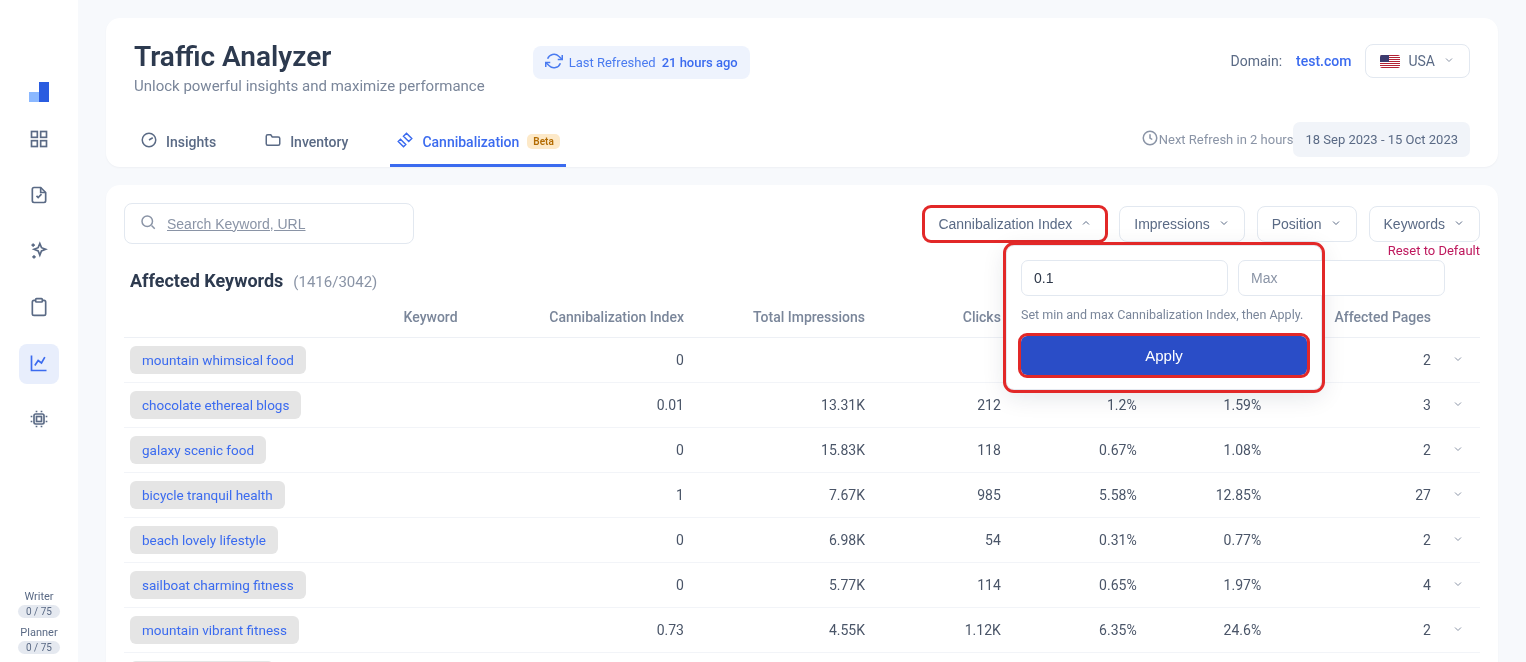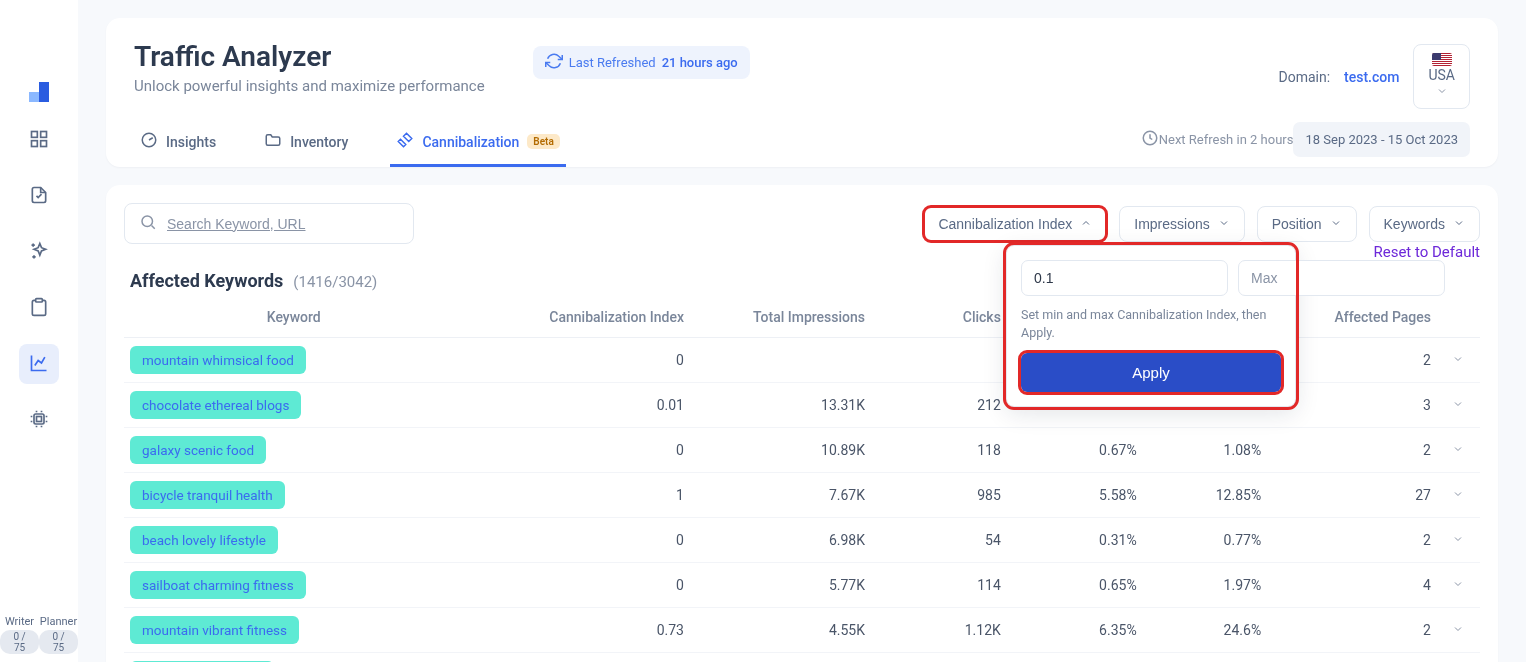--- a/index.html
+++ b/index.html
@@ -37,21 +37,21 @@
     border-radius: 8px;
     color: #5a6a85;
     cursor: pointer;
   }
   .side-icon.active { background: #e8eefc; color: #3b6bef; }
   .side-icons { display: flex; flex-direction: column; gap: 16px; margin-top: 50px; }
   .side-bottom {
     position: absolute;
     bottom: 4px;
     left: 0; right: 0;
-    display: flex; flex-direction: row; align-items: center;
+    display: flex; flex-direction: column; align-items: center;
     font-size: 11px; color: #5a6a85;
   }
   .side-bottom .item { padding: 4px 0; text-align: center; }
   .side-bottom .pill {
     background: #e5e9f0; border-radius: 10px; padding: 1px 8px; font-size: 10px; margin-top: 2px;
   }
   .main { flex: 1; padding: 18px 28px 0 28px; overflow: hidden; position: relative; }
   .card {
     background: #fff;
     border-radius: 14px;
@@ -67,23 +67,23 @@
     border-radius: 8px; padding: 6px 12px; font-size: 13px;
     margin-left: 4px; margin-top: 6px;
   }
   .header-right {
     position: absolute; right: 28px; top: 26px;
     display: flex; align-items: center; gap: 14px;
     color: #5a6a85; font-size: 14px;
   }
   .domain-link { color: #3b6bef; font-weight: 500; }
   .country-select {
-    display: flex; align-items: center; gap: 1px;
+    display: flex; align-items: center; gap: 8px;
     border: 1px solid #e2e8f0; border-radius: 8px; padding: 8px 14px;
-    background: #fff; cursor: pointer; flex-direction: column;
+    background: #fff; cursor: pointer;
   }
   .flag { width: 20px; height: 13px; display: inline-block; position: relative; background: linear-gradient(#b22234 0 7.7%,#fff 7.7% 15.4%,#b22234 15.4% 23.1%,#fff 23.1% 30.8%,#b22234 30.8% 38.5%,#fff 38.5% 46.2%,#b22234 46.2% 53.8%,#fff 53.8% 61.6%,#b22234 61.6% 69.3%,#fff 69.3% 77%,#b22234 77% 84.7%,#fff 84.7% 92.4%,#b22234 92.4% 100%); border-radius: 2px; }
   .flag::before { content:""; position:absolute; left:0; top:0; width:45%; height:54%; background:#3c3b6e; border-top-left-radius:2px;}
   .tabs { display: flex; gap: 36px; margin-top: 24px; }
   .tab {
     display: flex; align-items: center; gap: 8px;
     padding: 12px 6px; color: #5a6a85; font-weight: 500;
     cursor: pointer; border-bottom: 3px solid transparent;
   }
   .tab.active { color: #3b6bef; border-bottom-color: #3b6bef; }
@@ -106,41 +106,41 @@
   .search-wrap input { border: none; outline: none; width: 100%; font-size: 14px; color: #2d3748; }
   .search-wrap input::placeholder { color: #8a94a6; }
   .filters { display: flex; align-items: center; gap: 12px; }
   .filter-btn {
     display: flex; align-items: center; gap: 8px;
     border: 1px solid #e2e8f0; border-radius: 8px;
     padding: 9px 14px; color: #5a6a85; background: #fff;
     cursor: pointer; font-size: 14px;
   }
   .filter-btn.highlight-red { outline: 3px solid #e22828; outline-offset: -2px; }
-  .reset-link { position:absolute; right: 18px; top: 58px; color: #6d28d9; font-size: 15px; cursor: pointer; }
+  .reset-link { position:absolute; right: 18px; top: 58px; color: #be185d; font-size: 13px; cursor: pointer; }
   .section-title { display: flex; align-items: baseline; gap: 10px; margin: 26px 0 8px 6px; }
   .section-title h2 { font-size: 18px; font-weight: 700; color: #2d3a4f; }
   .section-title .count { color: #8a94a6; font-size: 15px; }
   table { width: 100%; border-collapse: collapse; }
   thead th {
-    text-align: center; color: #7a869a; font-weight: 500;
+    text-align: right; color: #7a869a; font-weight: 500;
     font-size: 14px; padding: 10px 6px 12px 6px;
     border-bottom: 1px solid #edf0f5;
   }
   tbody td { padding: 8px 6px; border-bottom: 1px solid #f2f4f8; color: #4a5568; font-size: 14px; }
   .kw-chip {
-    display: inline-block; background: #5eead4; color: #3b6bef;
+    display: inline-block; background: #e5e5e5; color: #3b6bef;
     border-radius: 6px; padding: 6px 12px; font-size: 13.5px;
   }
   .num { text-align: right; }
   .expand-cell { width: 38px; text-align: center; color: #8a94a6; cursor: pointer; }
   .popover {
     position: absolute;
     top: 60px; left: 900px;
-    width: 290px;
+    width: 316px;
     background: #fff;
     border: 1px solid #e5e9f0;
     border-radius: 8px;
     box-shadow: 0 6px 24px rgba(20,30,60,.12);
     padding: 14px;
     outline: 3px solid #e22828;
   }
   .popover .row { display: flex; gap: 10px; }
   .popover input {
     flex: 1; border: 1px solid #e2e8f0; border-radius: 7px;
@@ -374,21 +374,21 @@
               <td class="num">1.2%</td>
               <td class="num">1.59%</td>
               <td class="num">3</td>
               <td class="expand-cell"><span class="chev"><svg viewBox="0 0 24 24" fill="none" stroke="#8a94a6" stroke-width="2">
                     <path d="M6 9l6 6 6-6"></path>
                   </svg></span></td>
             </tr>
             <tr>
               <td><span class="kw-chip">galaxy scenic food</span></td>
               <td class="num">0</td>
-              <td class="num">10.89K</td>
+              <td class="num">15.83K</td>
               <td class="num">118</td>
               <td class="num">0.67%</td>
               <td class="num">1.08%</td>
               <td class="num">2</td>
               <td class="expand-cell"><span class="chev"><svg viewBox="0 0 24 24" fill="none" stroke="#8a94a6" stroke-width="2">
                     <path d="M6 9l6 6 6-6"></path>
                   </svg></span></td>
             </tr>
             <tr>
               <td><span class="kw-chip">bicycle tranquil health</span></td>

